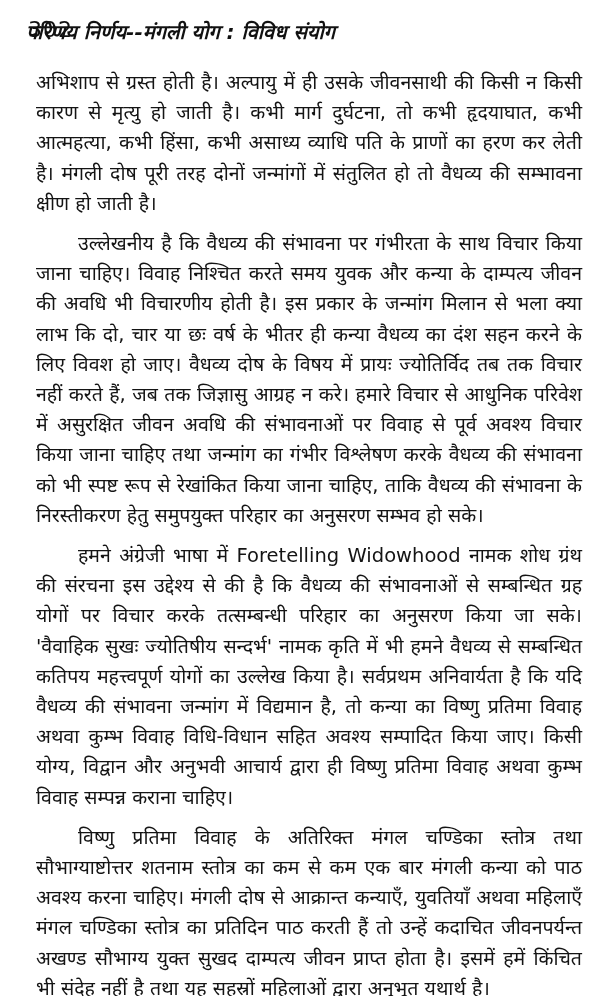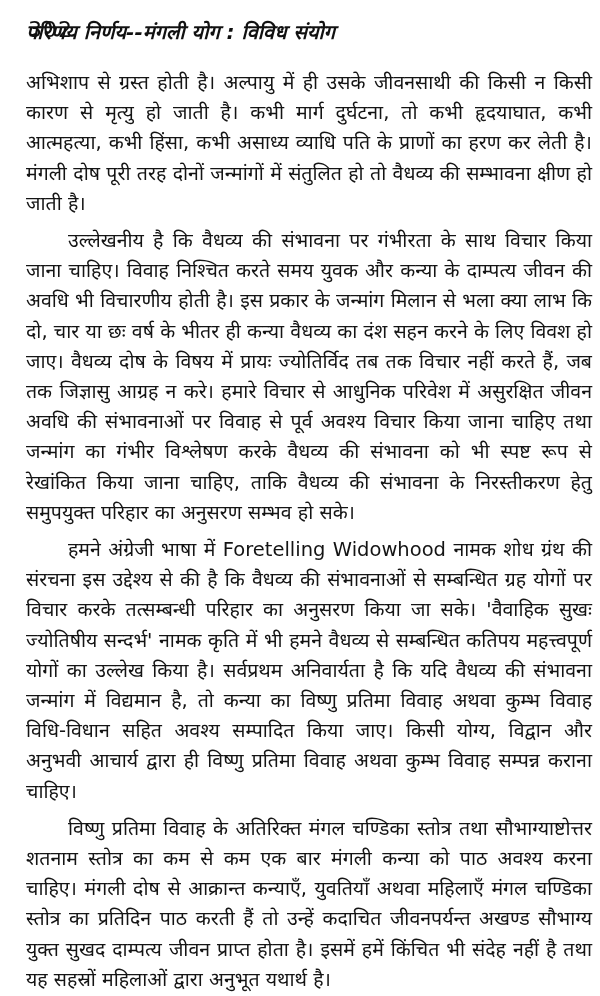--- a/index.html
+++ b/index.html
@@ -44,21 +44,21 @@
     white-space: nowrap;
   }
   .body-text {
     font-size: 19.5px;
     line-height: 30.2px;
     text-align: justify;
     text-justify: inter-word;
     color: #141414;
   }
   .body-text p {
-    margin: 0;
+    margin: 10px;
   }
   .body-text p + p {
     margin-top: 7px;
   }
   .body-text p.indent {
     text-indent: 42px;
   }
   .body-text .run-bold {
     font-weight: 400;
   }

